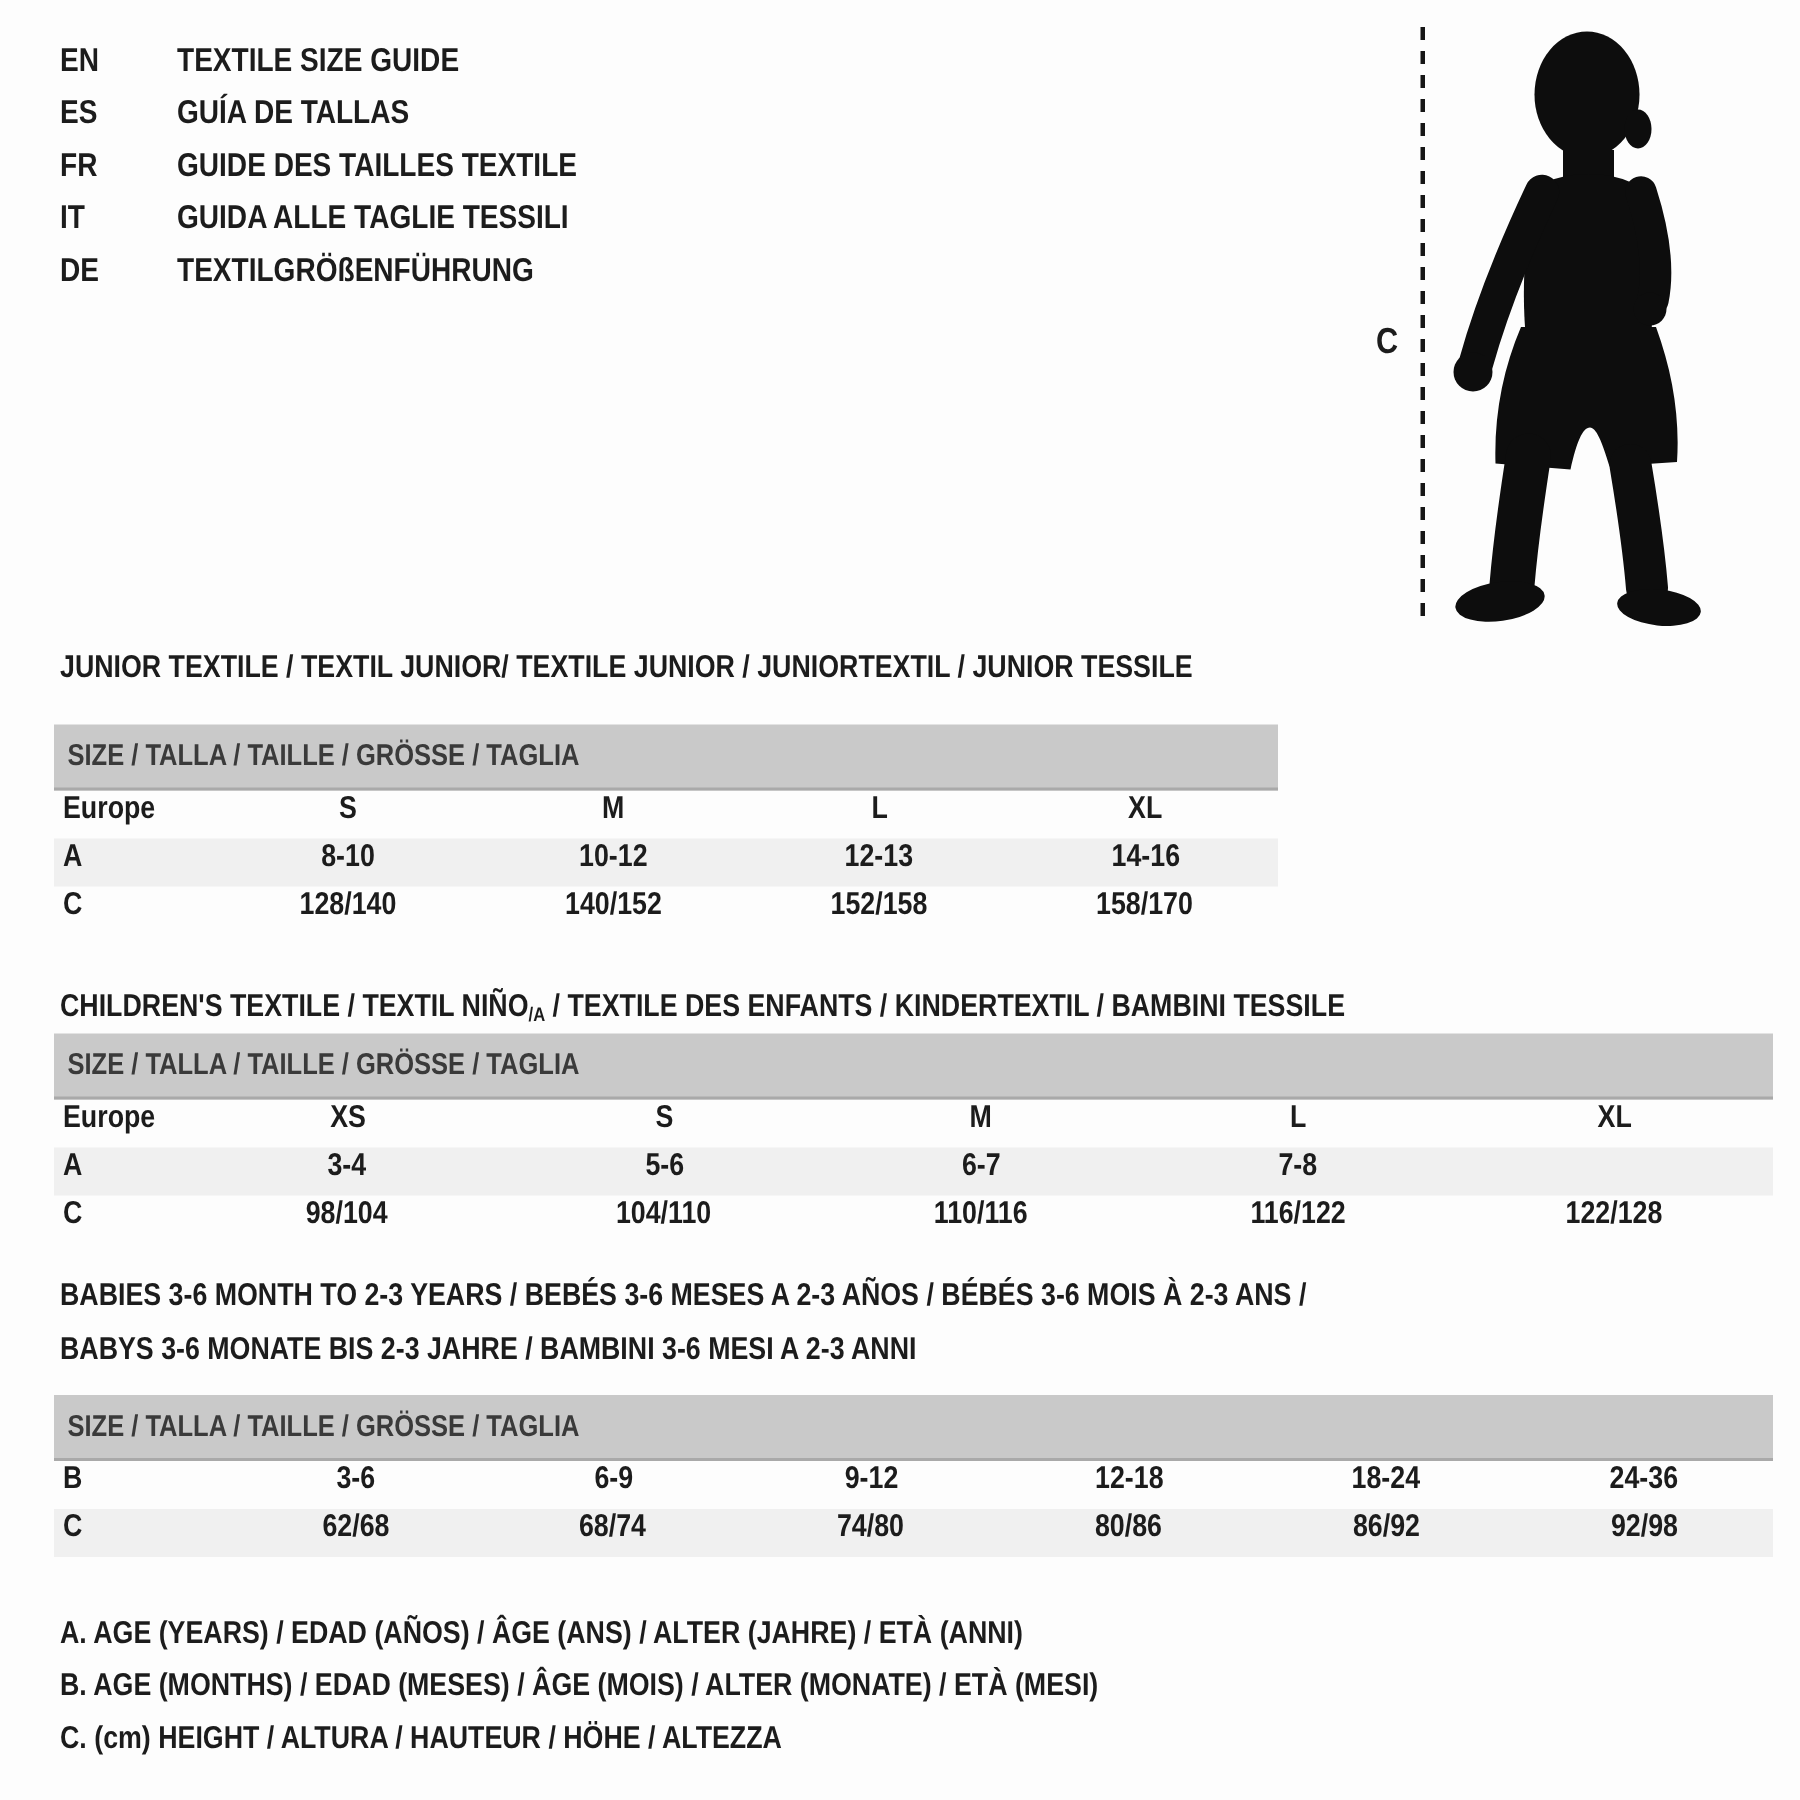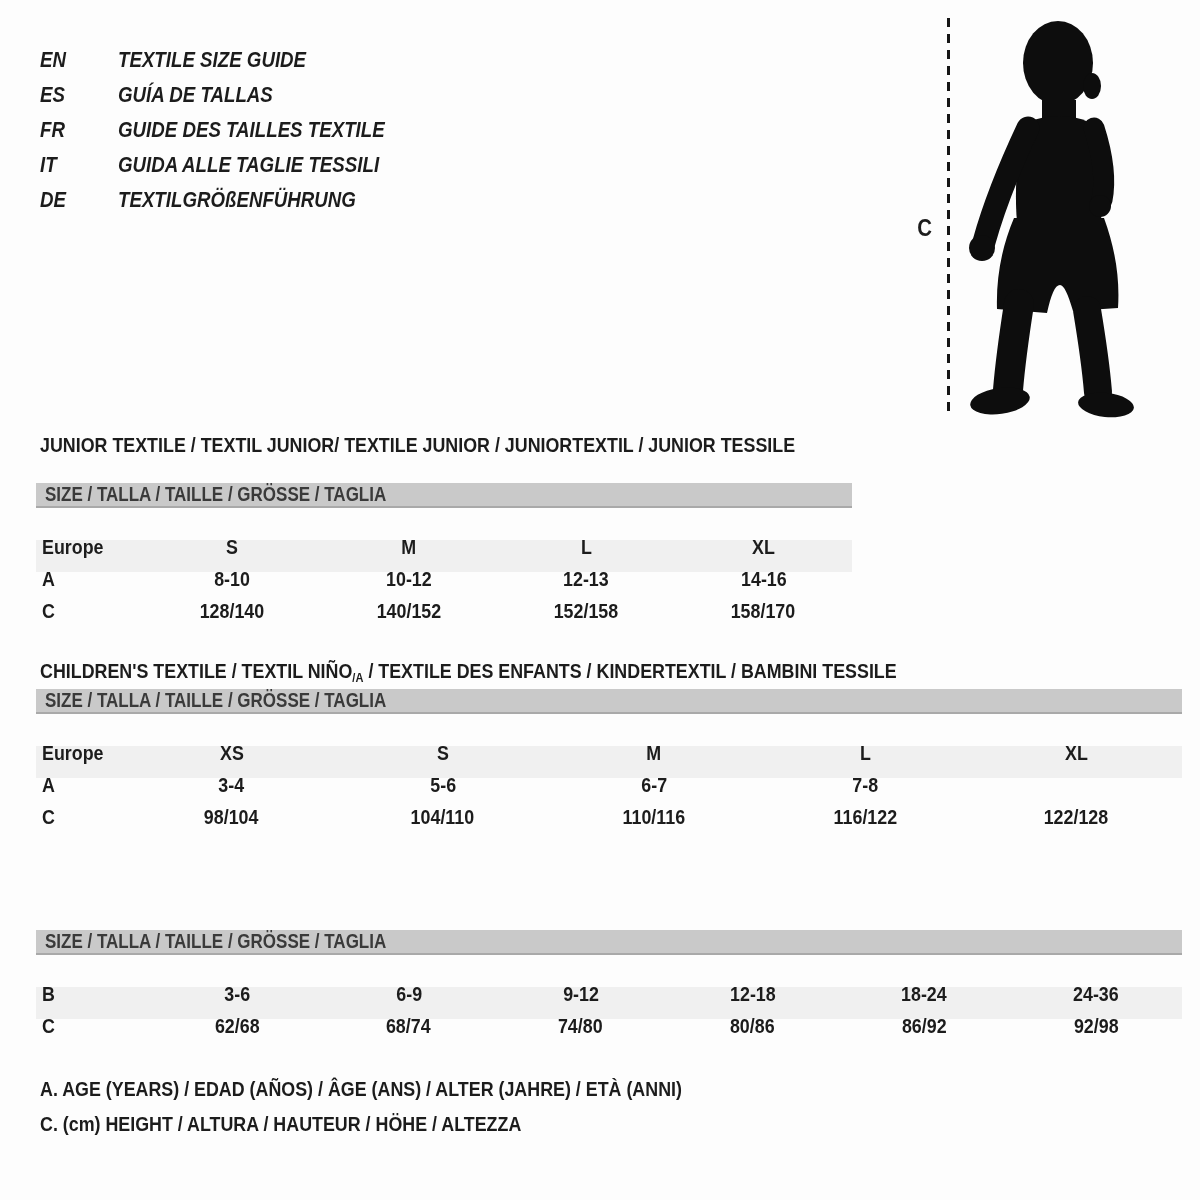--- a/index.html
+++ b/index.html
@@ -7,49 +7,49 @@
     position:relative; width:1200px; height:1200px;
     background:#fdfdfd; overflow:hidden;
     font-family:"Liberation Sans", sans-serif;
     font-weight:700; color:#1c1c1c;
   }
   
   .lx { display:inline-block; transform:scaleX(.85); transform-origin:0 50%; white-space:nowrap; }
   .cx { display:inline-block; transform:scaleX(.85); transform-origin:50% 50%; white-space:nowrap; }
 
   
-  .lang-header { position:absolute; left:40px; top:42px;font-style:italic; }
+  .lang-header { position:absolute; left:40px; top:22px; }
   .lang-row { display:flex; height:35px; align-items:center; font-size:22px; }
   .lang-code { width:78px; }
 
   
   .dash-line { position:absolute; left:947px; top:18px; width:3px; height:397px;
     background:repeating-linear-gradient(#161616 0 9px, transparent 9px 16px); }
   .c-label { position:absolute; left:916px; top:214px; font-size:24px; }
   .baby-svg { position:absolute; left:956px; top:14px; width:186px; height:404px; }
 
   
   .sec-title { position:absolute; margin:0; font-size:21px; font-weight:700; line-height:24px; }
   .sub { font-size:0.62em; vertical-align:-0.28em; }
   .two-line { line-height:36px; }
 
   
   .stable { position:absolute; }
   .stable.junior { left:36px; top:483px; width:816px; }
   .stable.children { left:36px; top:689px; width:1146px; }
   .stable.babies { left:36px; top:930px; width:1146px; }
-  .size-bar { height:25px; box-sizing:border-box; background:#c9c9c9;
+  .size-bar { height:44px; box-sizing:border-box; background:#c9c9c9;
     border-bottom:2px solid #a9a9a9; display:flex; align-items:center;
     padding-left:9px; font-size:20px; color:#3a3a3a; }
   .grid-row { display:grid; height:32px; font-size:21px; }
   .junior .grid-row { grid-template-columns:107px repeat(4,1fr); }
   .children .grid-row { grid-template-columns:90px repeat(5,1fr); }
   .babies .grid-row { grid-template-columns:115px repeat(6,1fr); }
   .stripe { background:#f0f0f0; }
-  .cell { display:flex; align-items:flex-start; justify-content:center;margin-top:27px; }
+  .cell { display:flex; align-items:flex-start; justify-content:center; }
   .cell.first { justify-content:flex-start; padding-left:6px; }
 
   
   .legend { position:absolute; left:40px; top:1066px; }
   .legend-line { height:35px; display:flex; align-items:flex-end; font-size:21px; }
 </style>
 </head>
 <body>
 
 <div class="page">
@@ -215,20 +215,24 @@
         </div>
       <div class="cell">
           <span class="cx">116/122</span>
         </div>
       <div class="cell">
           <span class="cx">122/128</span>
         </div>
     </div>
   </div>
 
+  <h2 class="sec-title two-line" style="left:40px; top:846px;">
+    <span class="lx">BABIES 3-6 MONTH TO 2-3 YEARS / BEBÉS 3-6 MESES A 2-3 AÑOS / BÉBÉS 3-6 MOIS À 2-3 ANS /</span><br>
+    <span class="lx">BABYS 3-6 MONATE BIS 2-3 JAHRE / BAMBINI 3-6 MESI A 2-3 ANNI</span>
+  </h2>
   <div class="stable babies">
     <div class="size-bar">
         <span class="lx">SIZE / TALLA / TAILLE / GRÖSSE / TAGLIA</span>
       </div>
     <div class="grid-row">
       <div class="cell first">
           <span class="lx">B</span>
         </div>
       <div class="cell">
           <span class="cx">3-6</span>
@@ -272,17 +276,20 @@
           <span class="cx">92/98</span>
         </div>
     </div>
   </div>
 
   <div class="legend">
     <div class="legend-line">
         <span class="lx">A. AGE (YEARS) / EDAD (AÑOS) / ÂGE (ANS) / ALTER (JAHRE) / ETÀ (ANNI)</span>
       </div>
     <div class="legend-line">
+        <span class="lx">B. AGE (MONTHS) / EDAD (MESES) / ÂGE (MOIS) / ALTER (MONATE) / ETÀ (MESI)</span>
+      </div>
+    <div class="legend-line">
         <span class="lx">C. (cm) HEIGHT / ALTURA / HAUTEUR / HÖHE / ALTEZZA</span>
       </div>
   </div>
 
 </div>
 
 </body></html>

